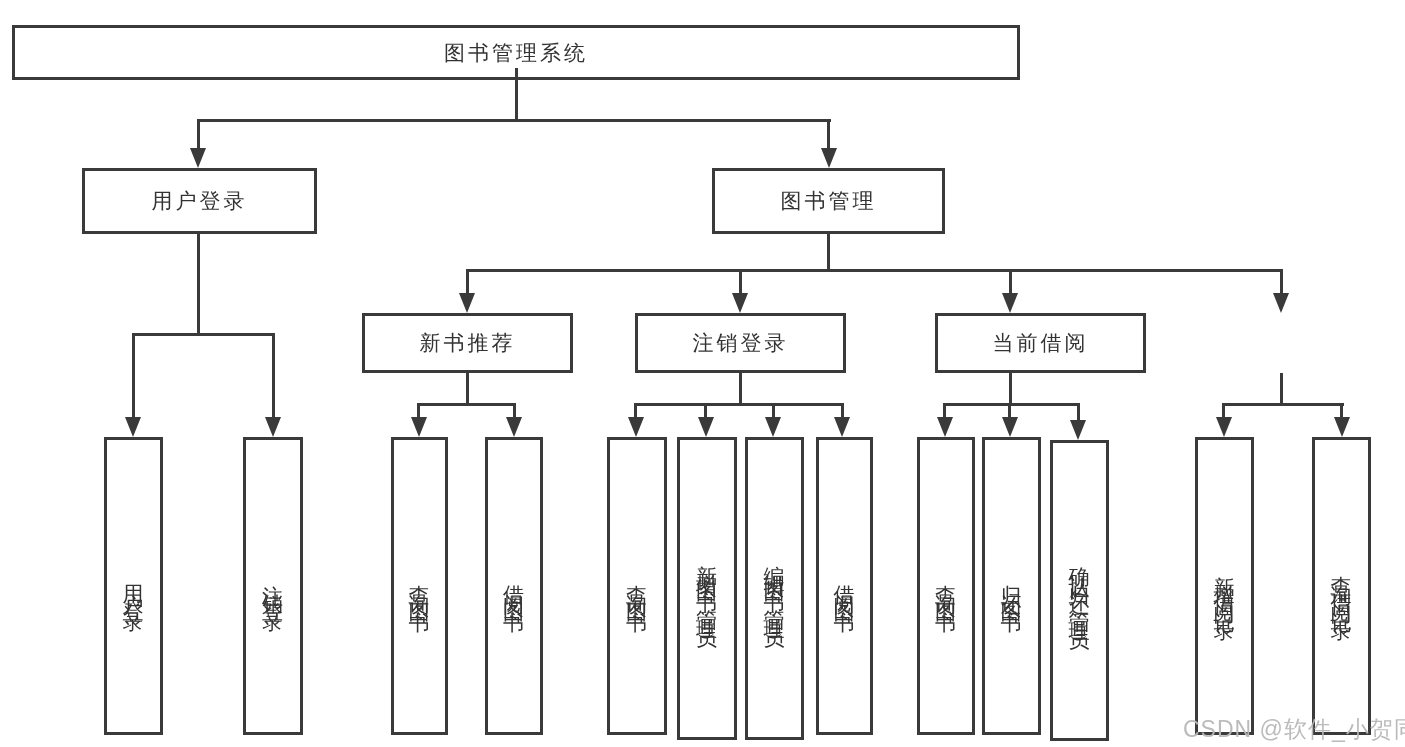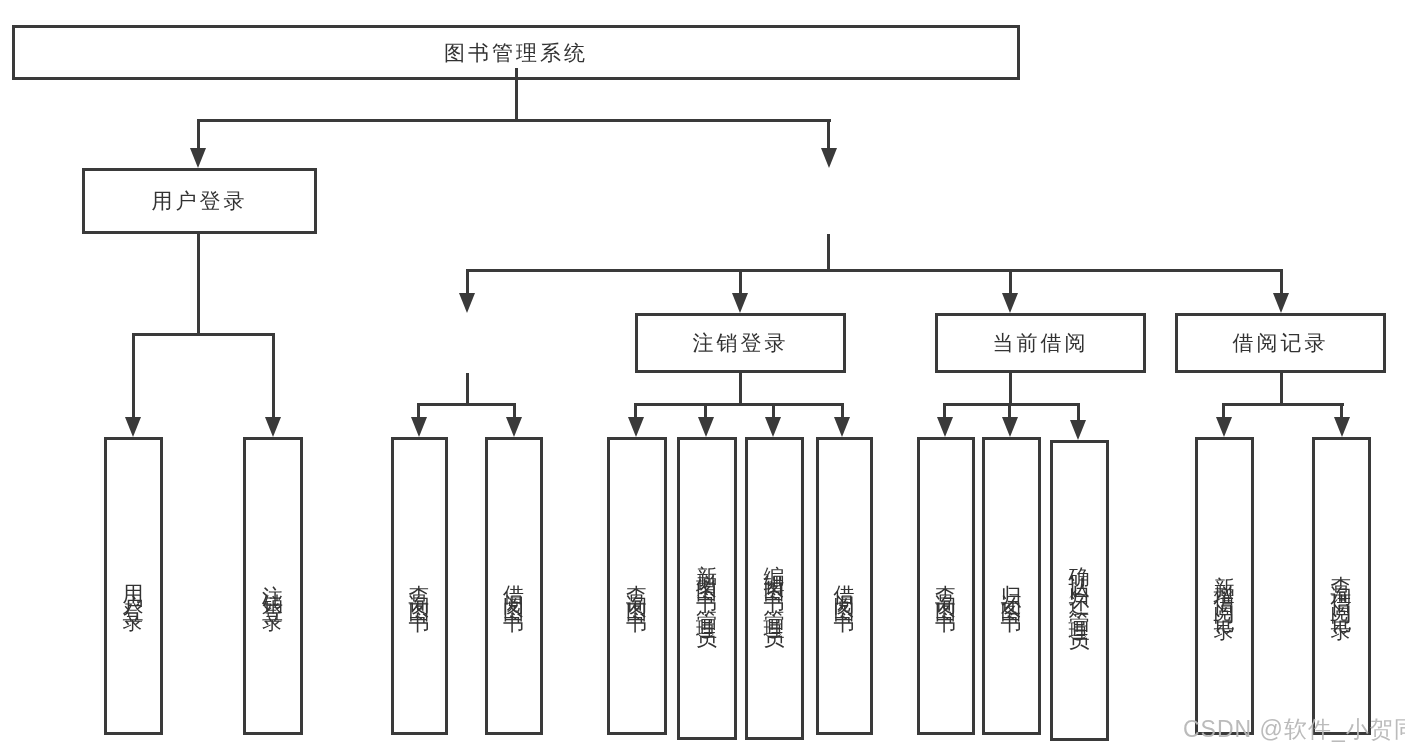--- a/index.html
+++ b/index.html
@@ -73,47 +73,50 @@
   <div class="vline" style="left:515px; top:68px; height:54px;"></div>
   <div class="hline" style="left:197px; top:119px; width:634px;"></div>
   <div class="vline" style="left:197px; top:119px; height:31px;"></div>
   <div class="arrow" style="left:190px; top:148px;"></div>
   <div class="vline" style="left:827px; top:119px; height:31px;"></div>
   <div class="arrow" style="left:821px; top:148px;"></div>
 
   <div class="hbox" style="left:82px; top:168px; width:235px; height:66px;">
     <span>用户登录</span>
   </div>
+  <div class="hbox" style="left:712px; top:168px; width:233px; height:66px;">
+    <span>图书管理</span>
+  </div>
 
   <div class="vline" style="left:197px; top:234px; height:101px;"></div>
   <div class="hline" style="left:132px; top:333px; width:143px;"></div>
   <div class="vline" style="left:132px; top:333px; height:86px;"></div>
   <div class="arrow" style="left:125px; top:417px;"></div>
   <div class="vline" style="left:272px; top:333px; height:86px;"></div>
   <div class="arrow" style="left:265px; top:417px;"></div>
 
   <div class="vline" style="left:827px; top:234px; height:38px;"></div>
   <div class="hline" style="left:466px; top:269px; width:817px;"></div>
   <div class="vline" style="left:466px; top:269px; height:26px;"></div>
   <div class="arrow" style="left:459px; top:293px;"></div>
   <div class="vline" style="left:739px; top:269px; height:26px;"></div>
   <div class="arrow" style="left:732px; top:293px;"></div>
   <div class="vline" style="left:1009px; top:269px; height:26px;"></div>
   <div class="arrow" style="left:1002px; top:293px;"></div>
   <div class="vline" style="left:1280px; top:269px; height:26px;"></div>
   <div class="arrow" style="left:1273px; top:293px;"></div>
 
+  <div class="hbox" style="left:362px; top:313px; width:211px; height:60px;">
+    <span>新书推荐</span>
+  </div>
   <div class="hbox" style="left:635px; top:313px; width:211px; height:60px;">
     <span>注销登录</span>
   </div>
   <div class="hbox" style="left:935px; top:313px; width:211px; height:60px;">
     <span>当前借阅</span>
-  </div>
-  <div class="hbox" style="left:1175px; top:313px; width:211px; height:60px;">
-    <span>借阅记录</span>
   </div>
 
   <div class="vline" style="left:466px; top:373px; height:32px;"></div>
   <div class="hline" style="left:417px; top:403px; width:99px;"></div>
   <div class="vline" style="left:417px; top:403px; height:16px;"></div>
   <div class="arrow" style="left:411px; top:417px;"></div>
   <div class="vline" style="left:513px; top:403px; height:16px;"></div>
   <div class="arrow" style="left:506px; top:417px;"></div>
 
   <div class="vline" style="left:739px; top:373px; height:32px;"></div>

